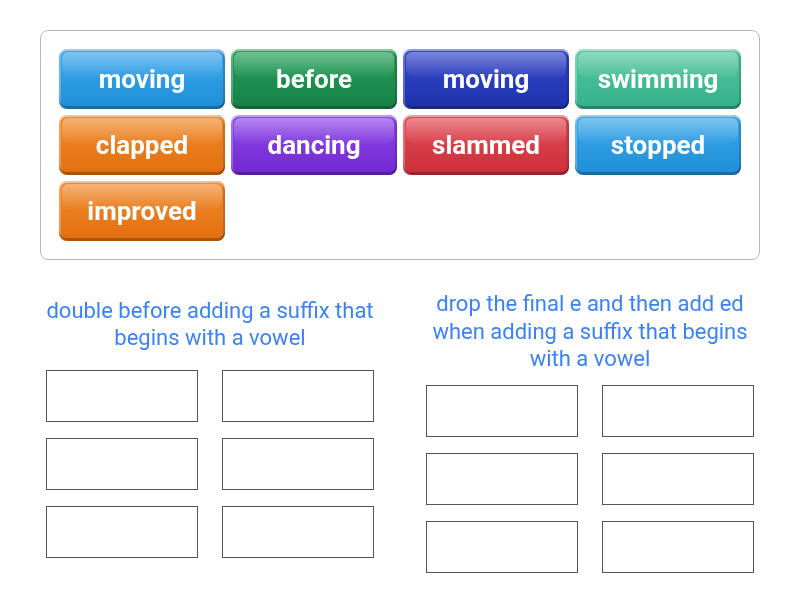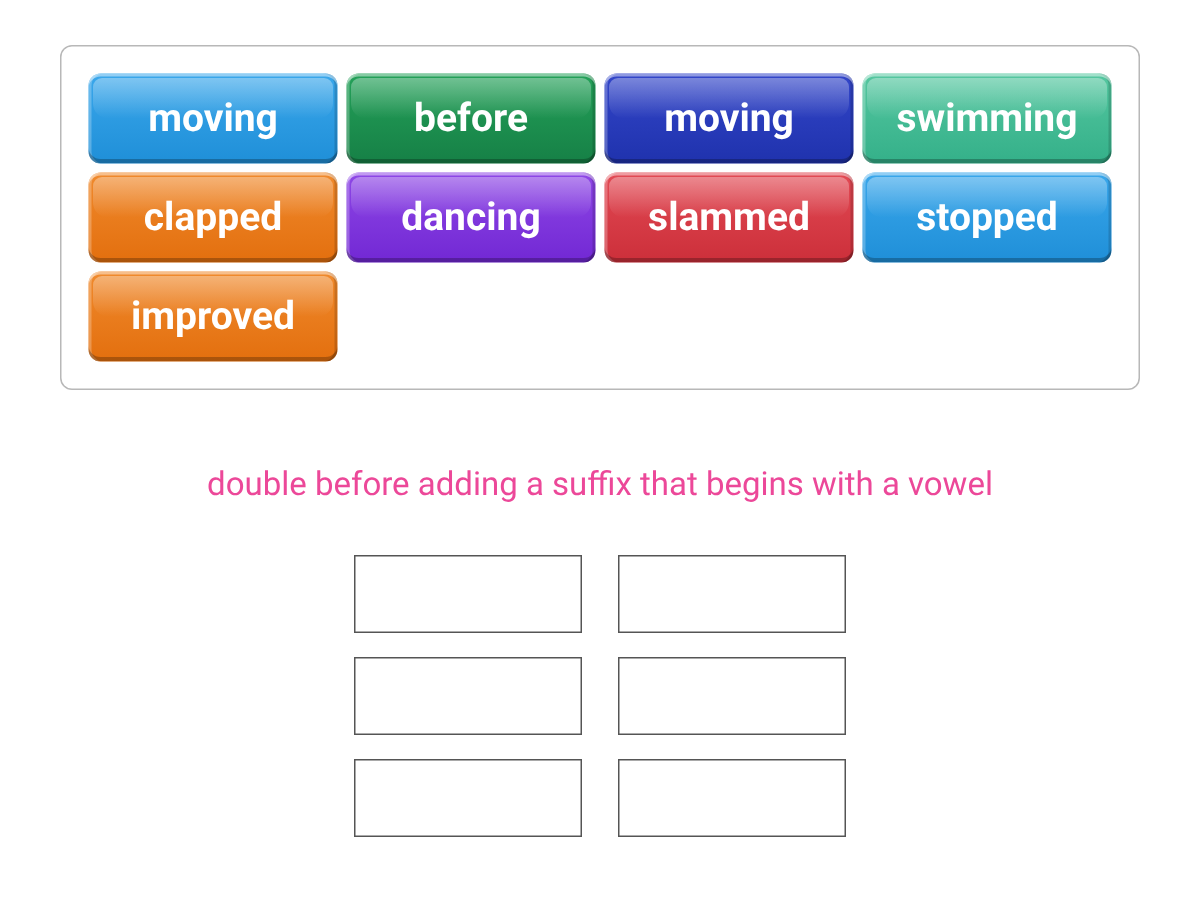--- a/index.html
+++ b/index.html
@@ -70,21 +70,21 @@
   }
   .group {
     flex: 1;
     display: flex;
     flex-direction: column;
     align-items: center;
   }
   .group-title {
     font-size: 22px;
     text-align: center;
-    color: #ec4899;
+    color: #3b82f6;
     line-height: 1.25;
     min-height: 68px;
     display: flex;
     align-items: center;
     justify-content: center;
     padding: 0 4px;
     margin-bottom: 12px;
   }
   .slots {
     display: grid;
@@ -121,15 +121,26 @@
       <div class="group-title">double before adding a suffix that begins with a vowel</div>
       <div class="slots">
         <div class="slot"></div>
         <div class="slot"></div>
         <div class="slot"></div>
         <div class="slot"></div>
         <div class="slot"></div>
         <div class="slot"></div>
       </div>
     </div>
+    <div class="group">
+      <div class="group-title">drop the final e and then add ed when adding a suffix that begins with a vowel</div>
+      <div class="slots">
+        <div class="slot"></div>
+        <div class="slot"></div>
+        <div class="slot"></div>
+        <div class="slot"></div>
+        <div class="slot"></div>
+        <div class="slot"></div>
+      </div>
+    </div>
   </div>
 
 </div>
 
 </body></html>

